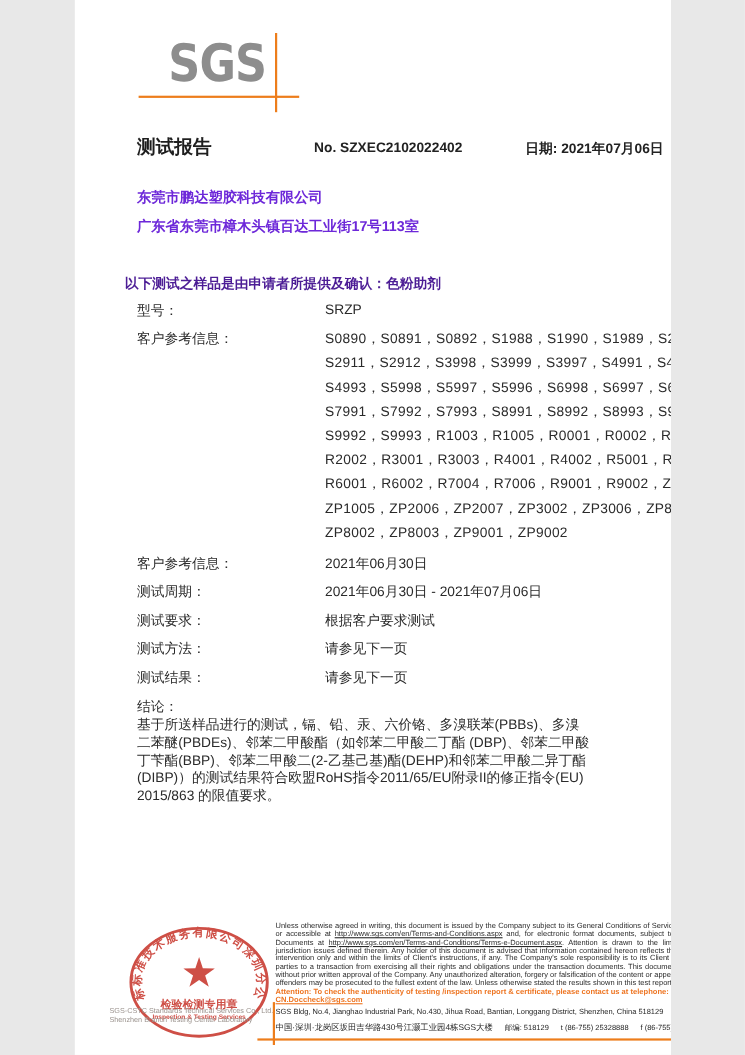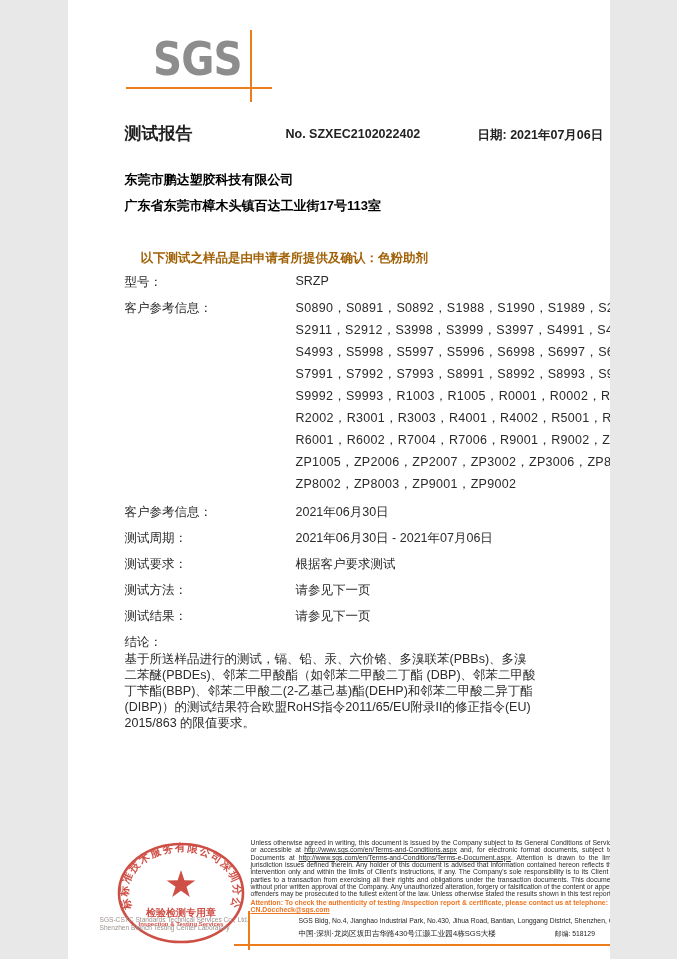--- a/index.html
+++ b/index.html
@@ -18,43 +18,43 @@
   .logo-hline{ position:absolute; left:58px; top:87px; width:146px; height:2px; background:#ed7d1b; }
   .logo-vline{ position:absolute; left:182px; top:30px; width:2px; height:72px; background:#ed7d1b; }
 
   
   .title   { position:absolute; left:57px;  top:122px; font-size:17px;   font-weight:700; color:#1e1e1e; }
   .hdr-no  { position:absolute; left:218px; top:127px; font-size:12.5px; font-weight:700; }
   .hdr-date{ position:absolute; left:410px; top:127px; font-size:12.5px; font-weight:700; }
   .hdr-page{ position:absolute; left:561px; top:127px; font-size:12.5px; font-weight:700; }
 
   
-  .applicant{ position:absolute; left:57px; top:167px; font-size:13px; line-height:26px; font-weight:600; color:#000000; }
+  .applicant{ position:absolute; left:57px; top:167px; font-size:13px; line-height:26px; font-weight:600; color:#6d28d9; }
 
   
-  .statement{ position:absolute; left:73px; top:250px; font-size:12.5px; font-weight:600; color:#a16207; }
+  .statement{ position:absolute; left:46px; top:250px; font-size:12.5px; font-weight:600; color:#4c1d95; }
   .fields{ position:absolute; left:57px; top:274px; width:585px; }
   .row{ display:flex; margin-bottom:9px; }
   .row .lbl{ flex:none; width:171px; font-size:12.5px; color:#2a2a2a; }
   .row .val{ font-size:12.5px; color:#2a2a2a; }
   .val-pre{ white-space:pre-line; font-size:12px; line-height:22px; margin-top:-3px; letter-spacing:0.3px; }
   .row-conclusion{ margin-top:7px;flex-direction:column; }
   .row-conclusion .val{ width:414px; line-height:16px; font-size:12.5px; }
   .row-gap{ margin-top:3px; }
 
   
   .stamp{ position:absolute; left:46px; top:841px; opacity:0.88; }
   .stamp-company{ position:absolute; left:32px; top:916px; font-size:6.6px; line-height:8px; color:#9b938e; }
   .fblock{ position:absolute; left:183px; top:839px; width:479px; }
   .fdisc{ font-size:6.8px; line-height:7.35px; text-align:justify; color:#2b2b2b; }
   .fdisc .furl{ text-decoration:underline; }
   .fattn{ margin-top:1px; font-size:6.9px; line-height:7.5px; font-weight:700; color:#ee7522; }
   .fattn .femail{ text-decoration:underline; }
   .faddr{ margin-top:1.5px; font-size:6.8px; line-height:11.5px; color:#1e1e1e; white-space:nowrap; }
-  .faddr span{ margin-right:9px;padding-left:48px; }
+  .faddr span{ margin-right:9px; }
   .faddr .cnline{ font-size:7.6px; }
   .f-vline{ position:absolute; left:180px; top:911px; width:2px; height:39px; background:#ed7d1b; }
   .f-hline{ position:absolute; left:166px; top:944px; width:511px; height:2px; background:#ed7d1b; }
   .member{ position:absolute; left:570px; top:948px; font-size:7.5px; color:#222; }
 </style>
 </head>
 <body>
 
 <div class="page">
 

